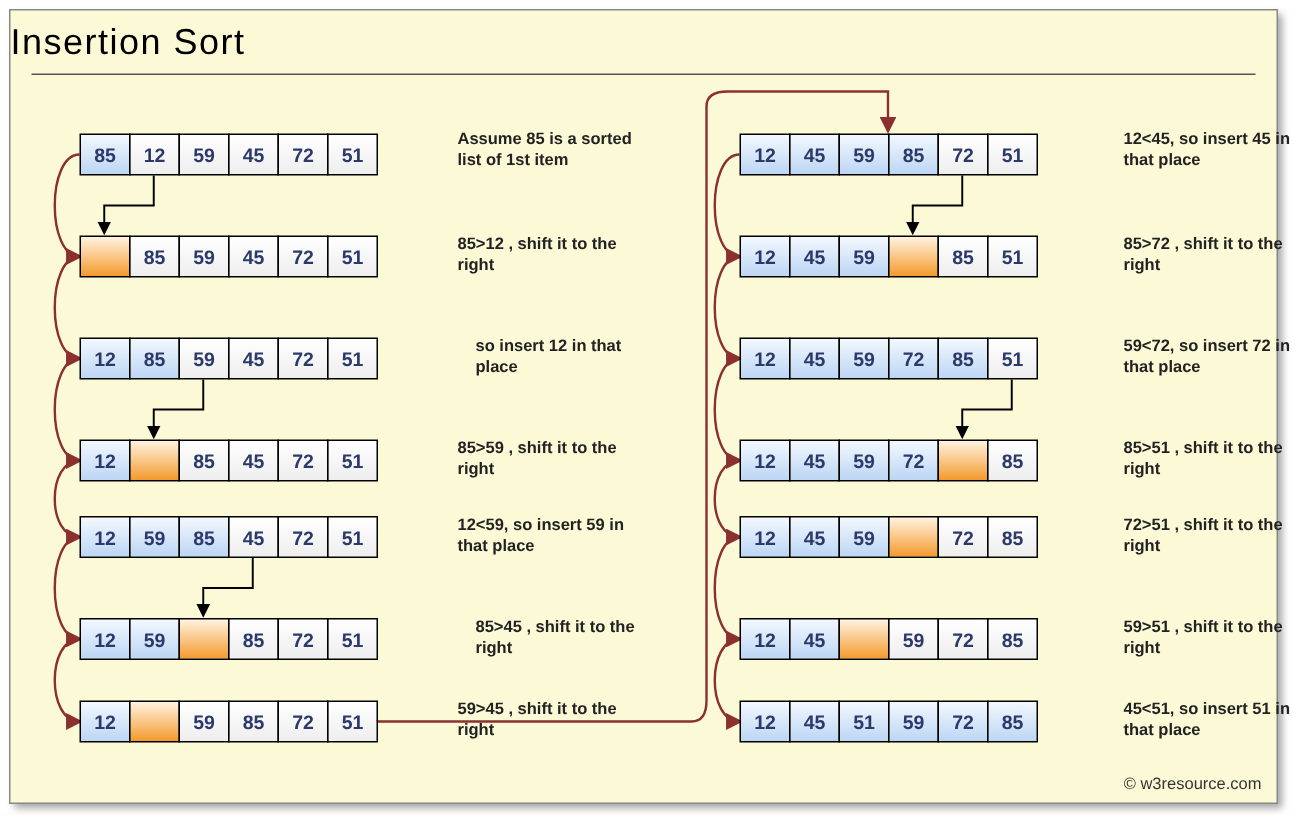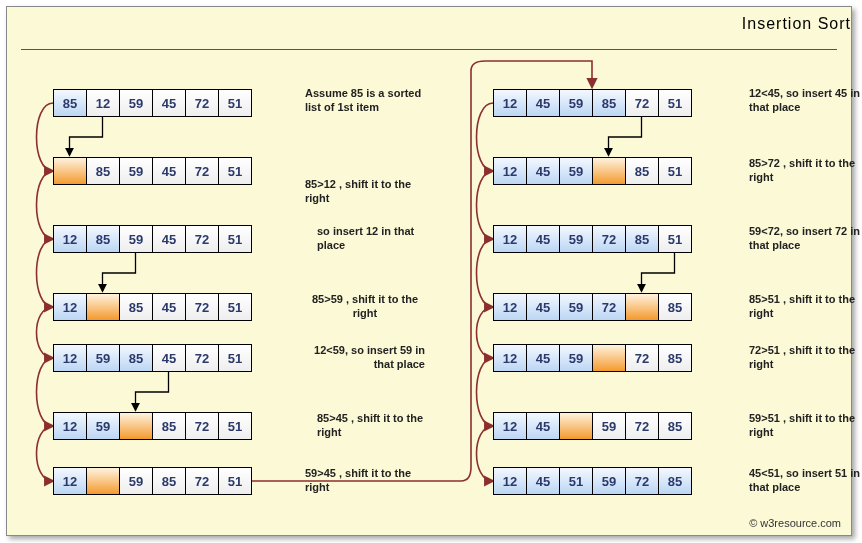--- a/index.html
+++ b/index.html
@@ -15,22 +15,22 @@
     position:relative;
     width:844px;height:528px;
     margin:6px;
     border:1px solid #888;
     background:#fcf9d6;
     box-shadow:3px 3px 5px rgba(0,0,0,.35);
   }
   .title{
     position:absolute;
     left:0;right:0;top:8px;
-    text-align:right;
-    font-size:16px;
+    text-align:left;
+    font-size:24px;
     font-weight:normal;
     letter-spacing:1px;
   }
   .hr{
     position:absolute;
     left:14px;right:14px;top:42px;
     border-top:1px solid #555;
   }
   .row{
     position:absolute;
@@ -115,48 +115,48 @@
       </div>
       <div class="cap" style="left: 298px; top: 80px;">Assume 85 is a sorted list of 1st item</div>
       <div class="row" style="left: 46px; top: 150px;">
         <div class="cell orange"></div>
         <div class="cell white">85</div>
         <div class="cell white">59</div>
         <div class="cell white">45</div>
         <div class="cell white">72</div>
         <div class="cell white">51</div>
       </div>
-      <div class="cap" style="left: 298px; top: 150px; margin-top: 21px;">85&gt;12 , shift it to the right</div>
+      <div class="cap" style="left: 298px; top: 150px;">85&gt;12 , shift it to the right</div>
       <div class="row" style="left: 46px; top: 218px;">
         <div class="cell blue">12</div>
         <div class="cell blue">85</div>
         <div class="cell white">59</div>
         <div class="cell white">45</div>
         <div class="cell white">72</div>
         <div class="cell white">51</div>
       </div>
       <div class="cap" style="left: 298px; top: 218px; margin-left: 12px;">so insert 12 in that place</div>
       <div class="row" style="left: 46px; top: 286px;">
         <div class="cell blue">12</div>
         <div class="cell orange"></div>
         <div class="cell white">85</div>
         <div class="cell white">45</div>
         <div class="cell white">72</div>
         <div class="cell white">51</div>
       </div>
-      <div class="cap" style="left: 298px; top: 286px; text-align: center;">85&gt;59 , shift it to the right</div>
+      <div class="cap" style="left: 298px; top: 286px;">85&gt;59 , shift it to the right</div>
       <div class="row" style="left: 46px; top: 337px;">
         <div class="cell blue">12</div>
         <div class="cell blue">59</div>
         <div class="cell blue">85</div>
         <div class="cell white">45</div>
         <div class="cell white">72</div>
         <div class="cell white">51</div>
       </div>
-      <div class="cap" style="left: 298px; top: 337px; text-align: right;">12&lt;59, so insert 59 in that place</div>
+      <div class="cap" style="left: 298px; top: 337px;">12&lt;59, so insert 59 in that place</div>
       <div class="row" style="left: 46px; top: 405px;">
         <div class="cell blue">12</div>
         <div class="cell blue">59</div>
         <div class="cell orange"></div>
         <div class="cell white">85</div>
         <div class="cell white">72</div>
         <div class="cell white">51</div>
       </div>
       <div class="cap" style="left: 310px; top: 405px;">85&gt;45 , shift it to the right</div>
       <div class="row" style="left: 46px; top: 460px;">

